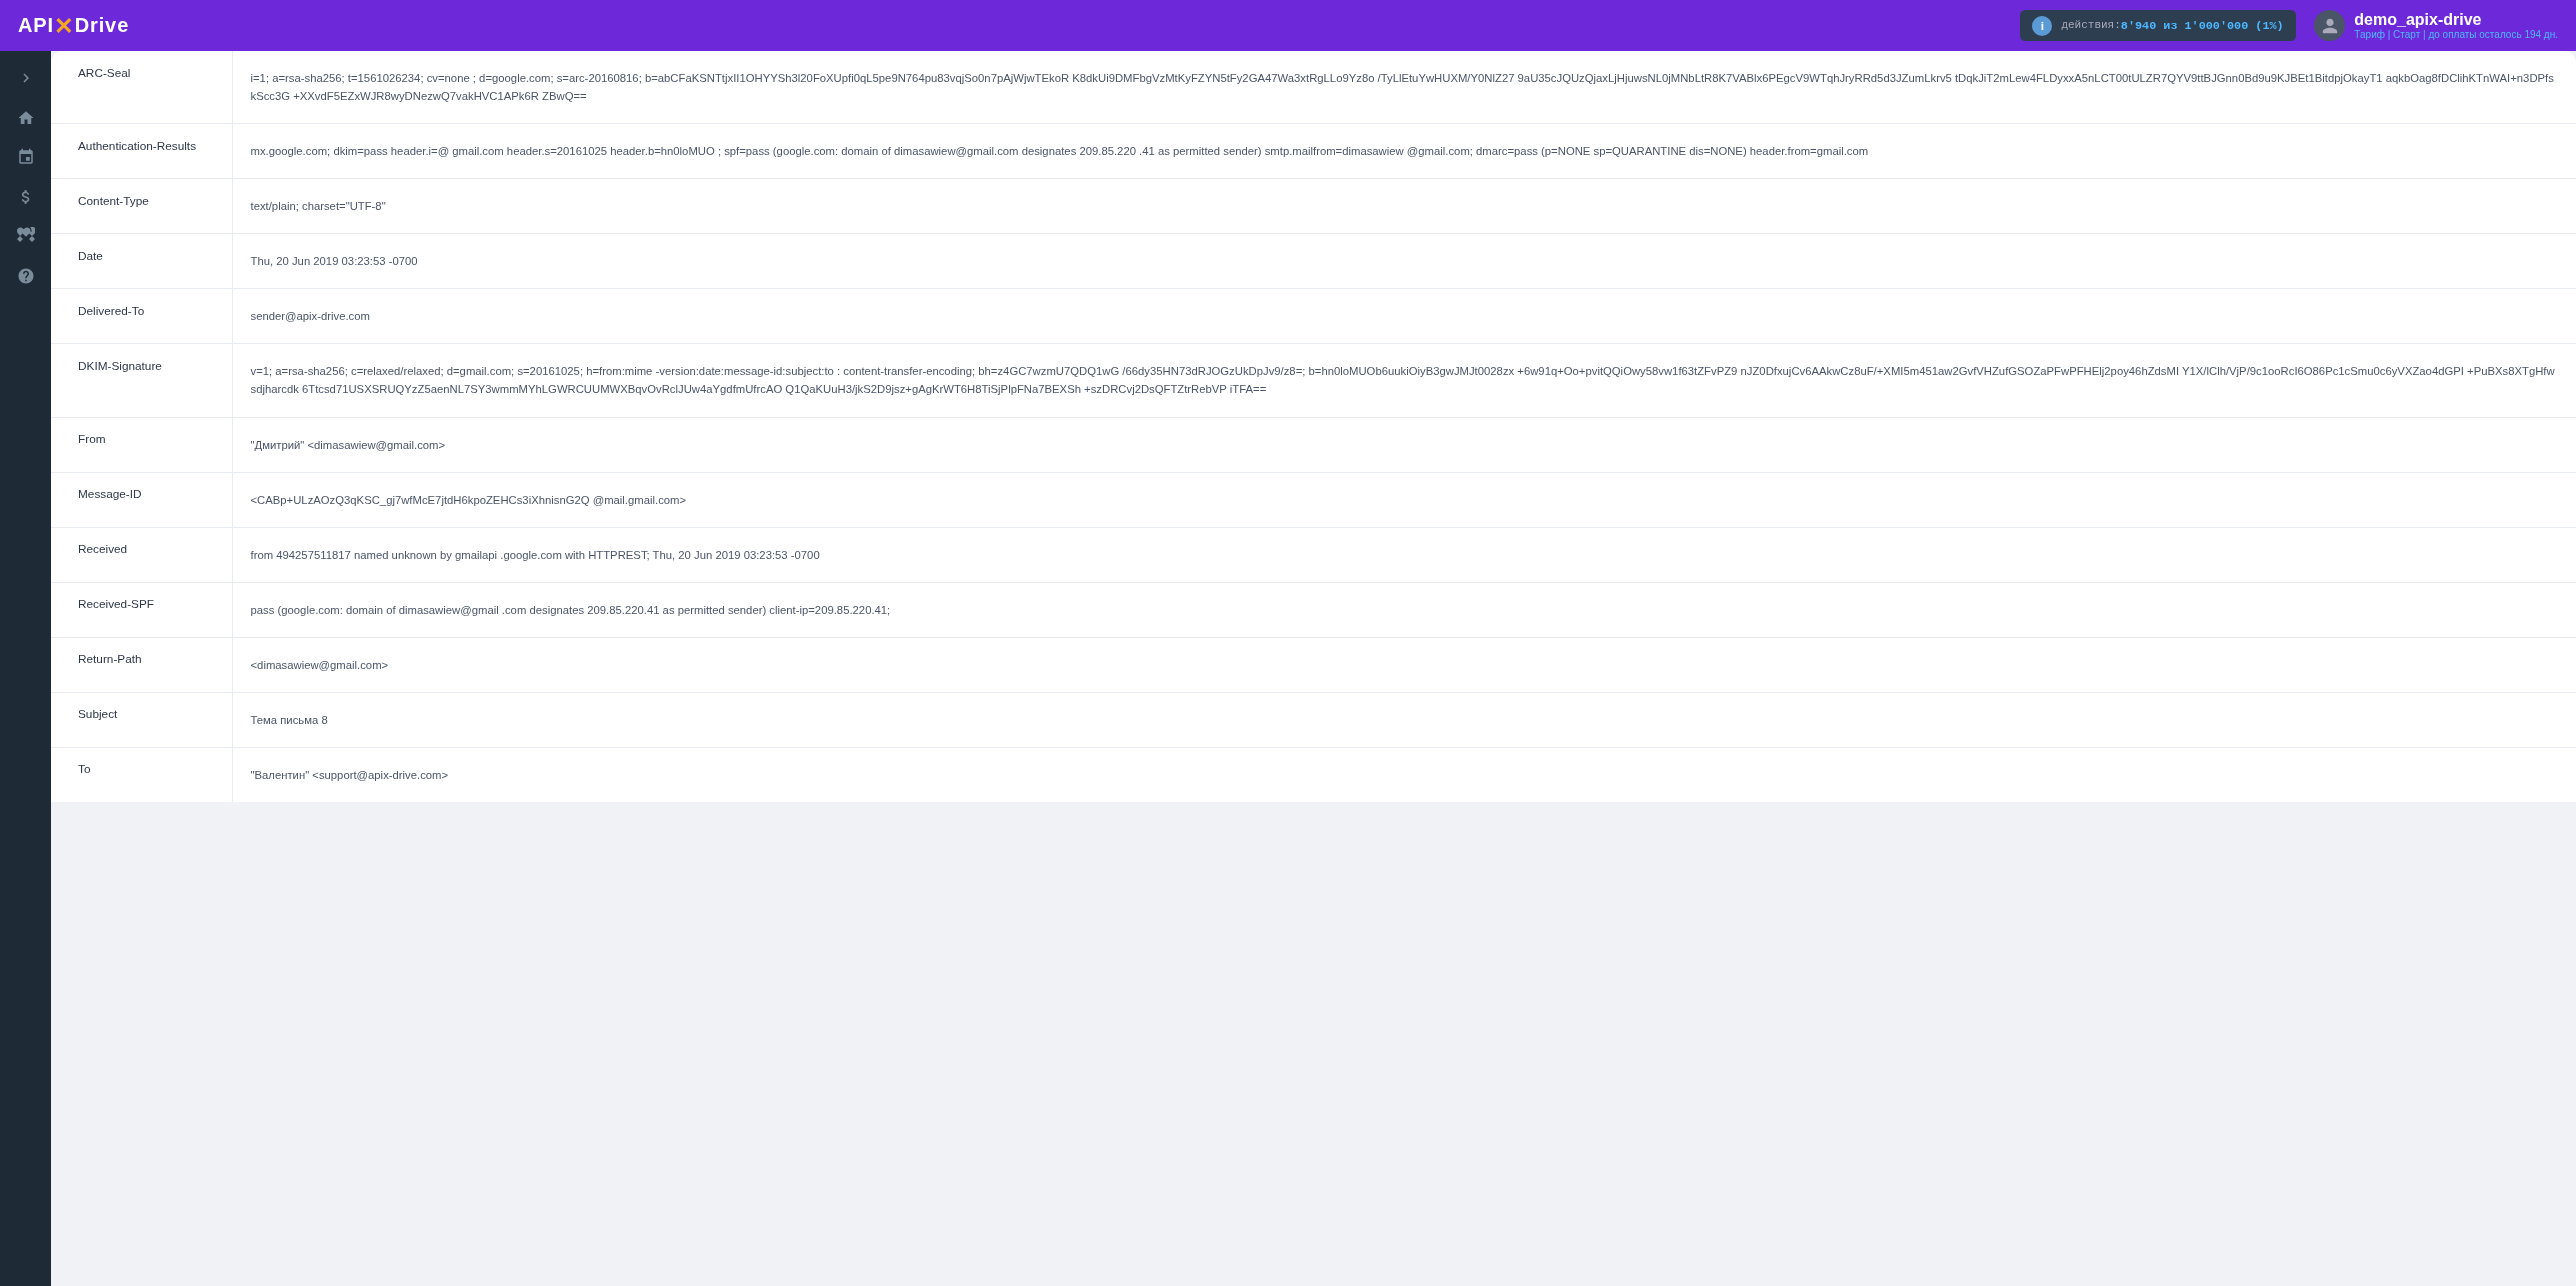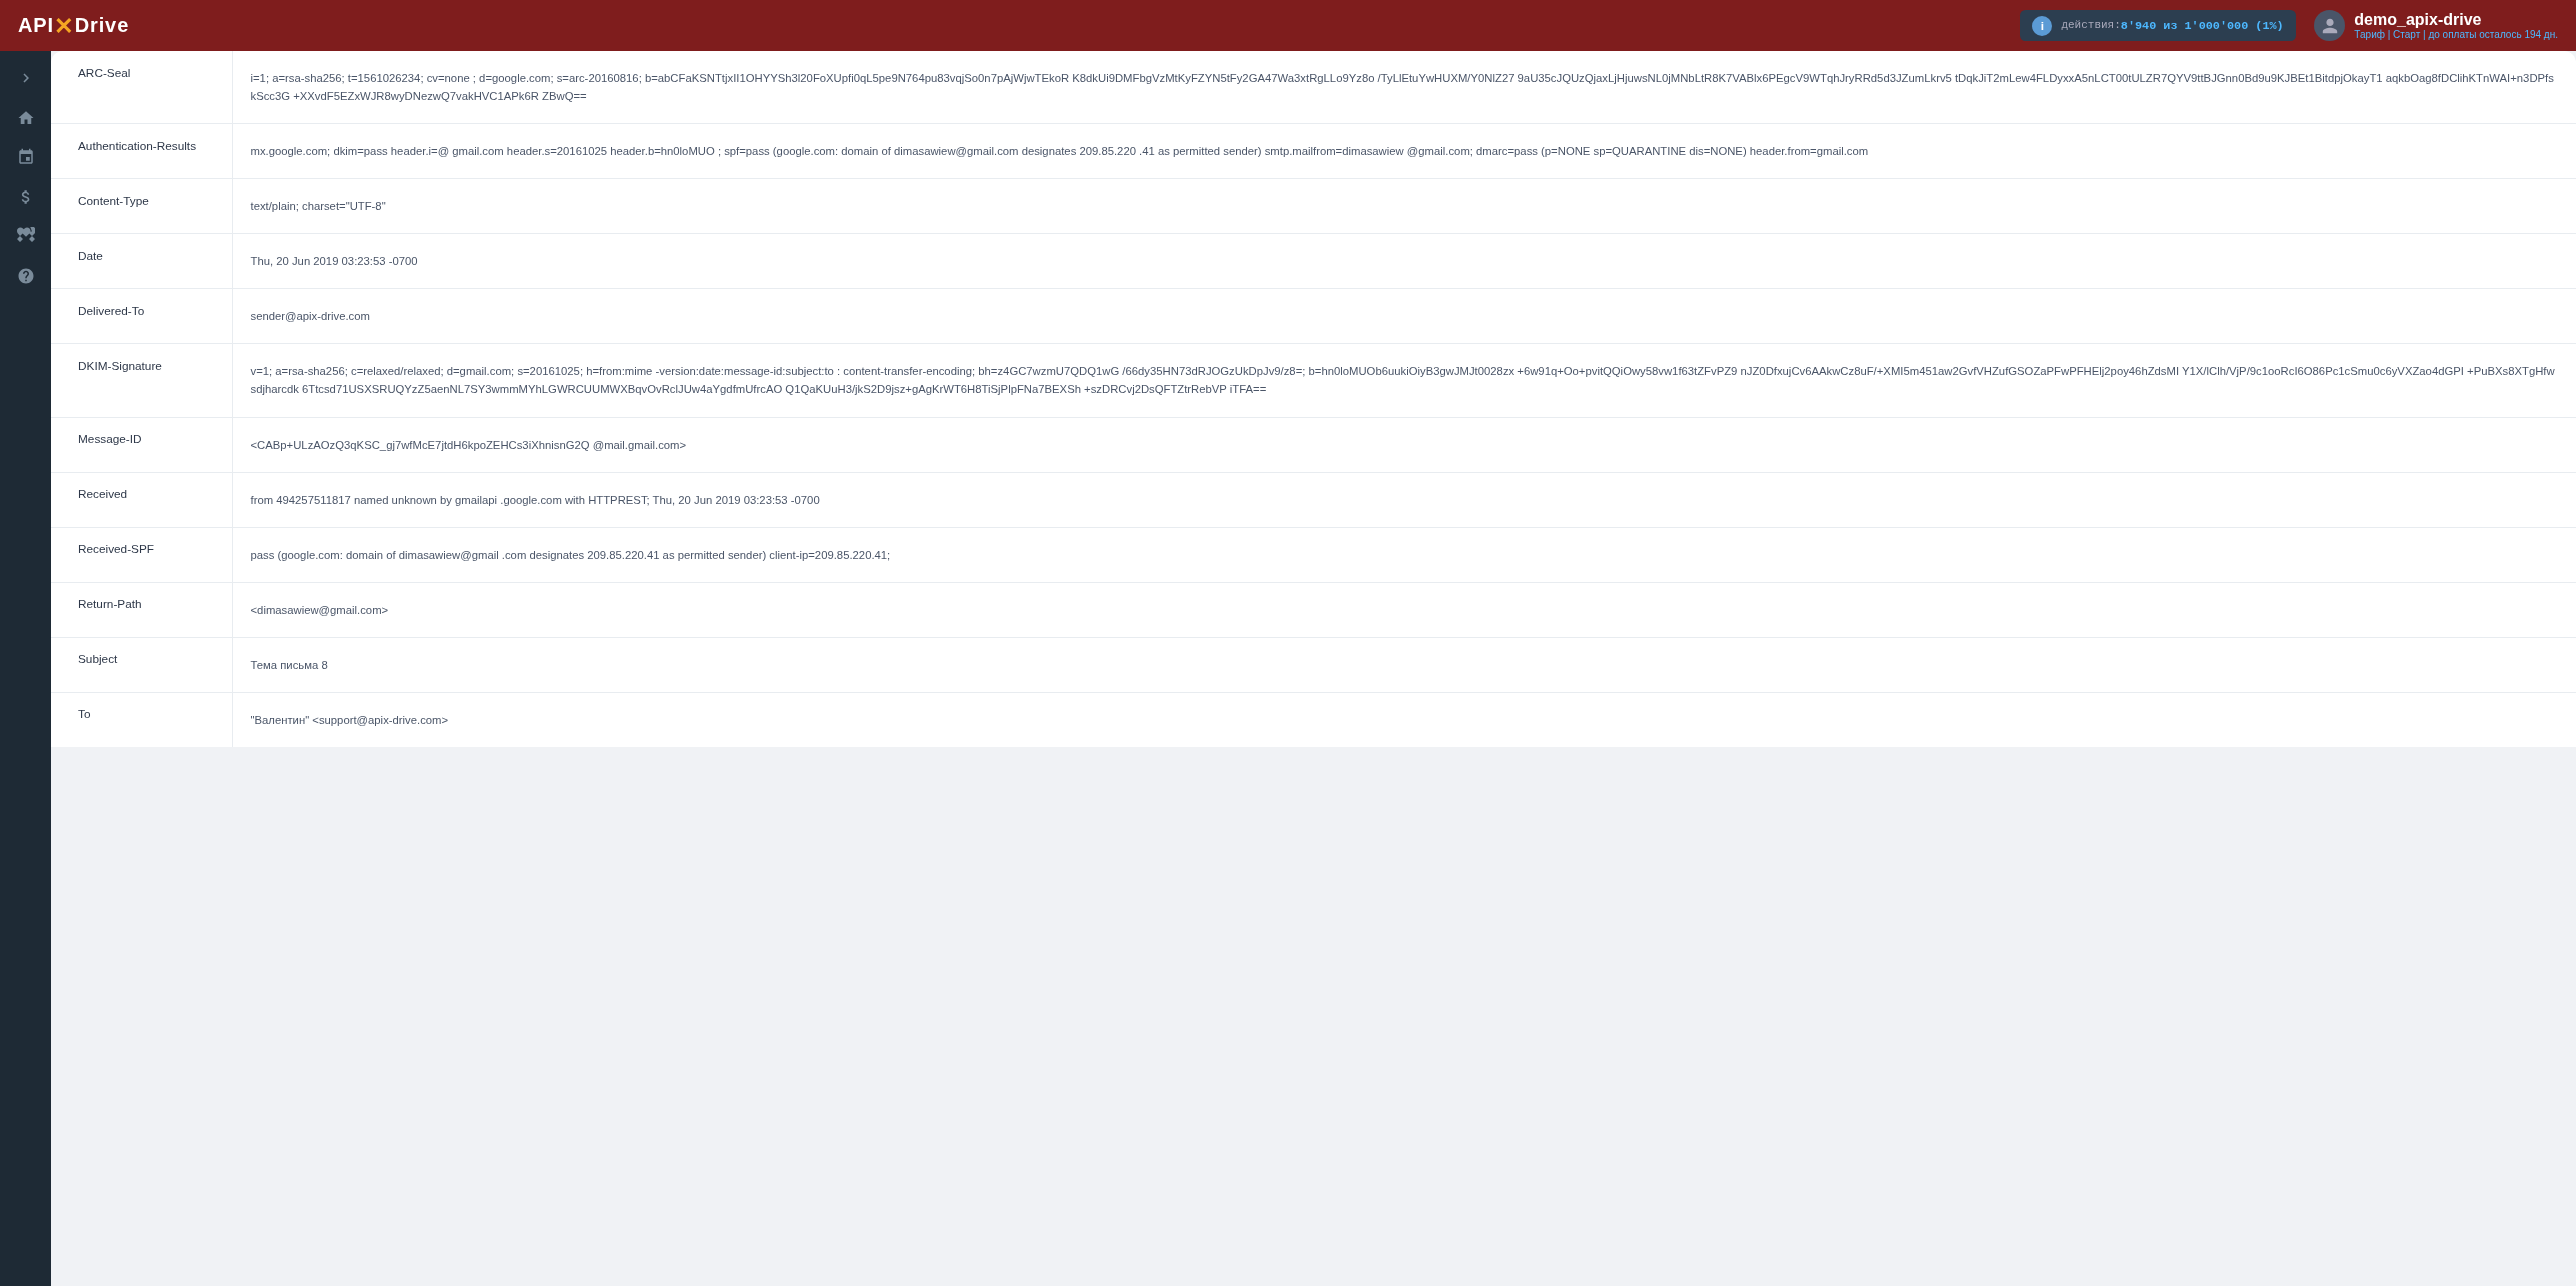--- a/index.html
+++ b/index.html
@@ -1,20 +1,20 @@
 <!DOCTYPE html>
 <html style="font-size:14.5px"><head>
   <meta charset="utf-8">
   <style>
     * { box-sizing: border-box; margin: 0; padding: 0; }
     body { font-family: -apple-system, BlinkMacSystemFont, 'Segoe UI', Arial, sans-serif; background: #f0f2f5; display: flex; flex-direction: column; height: 100vh; overflow: hidden; }
 
     
     .header {
-      background: #7f1d1d;
+      background: #6d28d9;
       height: 51px;
       display: flex;
       align-items: center;
       justify-content: space-between;
       padding: 0 18px;
       flex-shrink: 0;
       z-index: 100;
     }
     .header-logo {
       display: flex;
@@ -266,20 +266,24 @@
             </tr>
             <tr>
               <td class="header-name">Delivered-To</td>
               <td class="header-value">sender@apix-drive.com</td>
             </tr>
             <tr>
               <td class="header-name">DKIM-Signature</td>
               <td class="header-value">v=1; a=rsa-sha256; c=relaxed/relaxed; d=gmail.com; s=20161025; h=from:mime -version:date:message-id:subject:to : content-transfer-encoding; bh=z4GC7wzmU7QDQ1wG /66dy35HN73dRJOGzUkDpJv9/z8=; b=hn0loMUOb6uukiOiyB3gwJMJt0028zx +6w91q+Oo+pvitQQiOwy58vw1f63tZFvPZ9 nJZ0DfxujCv6AAkwCz8uF/+XMI5m451aw2GvfVHZufGSOZaPFwPFHElj2poy46hZdsMI Y1X/lClh/VjP/9c1ooRcI6O86Pc1cSmu0c6yVXZao4dGPI +PuBXs8XTgHfwsdjharcdk 6Ttcsd71USXSRUQYzZ5aenNL7SY3wmmMYhLGWRCUUMWXBqvOvRclJUw4aYgdfmUfrcAO Q1QaKUuH3/jkS2D9jsz+gAgKrWT6H8TiSjPlpFNa7BEXSh +szDRCvj2DsQFTZtrRebVP iTFA==</td>
             </tr>
             <tr>
+              <td class="header-name">From</td>
+              <td class="header-value">"Дмитрий" &lt;dimasawiew@gmail.com&gt;</td>
+            </tr>
+            <tr>
               <td class="header-name">Message-ID</td>
               <td class="header-value">&lt;CABp+ULzAOzQ3qKSC_gj7wfMcE7jtdH6kpoZEHCs3iXhnisnG2Q @mail.gmail.com&gt;</td>
             </tr>
             <tr>
               <td class="header-name">Received</td>
               <td class="header-value">from 494257511817 named unknown by gmailapi .google.com with HTTPREST; Thu, 20 Jun 2019 03:23:53 -0700</td>
             </tr>
             <tr>
               <td class="header-name">Received-SPF</td>
               <td class="header-value">pass (google.com: domain of dimasawiew@gmail .com designates 209.85.220.41 as permitted sender) client-ip=209.85.220.41;</td>

